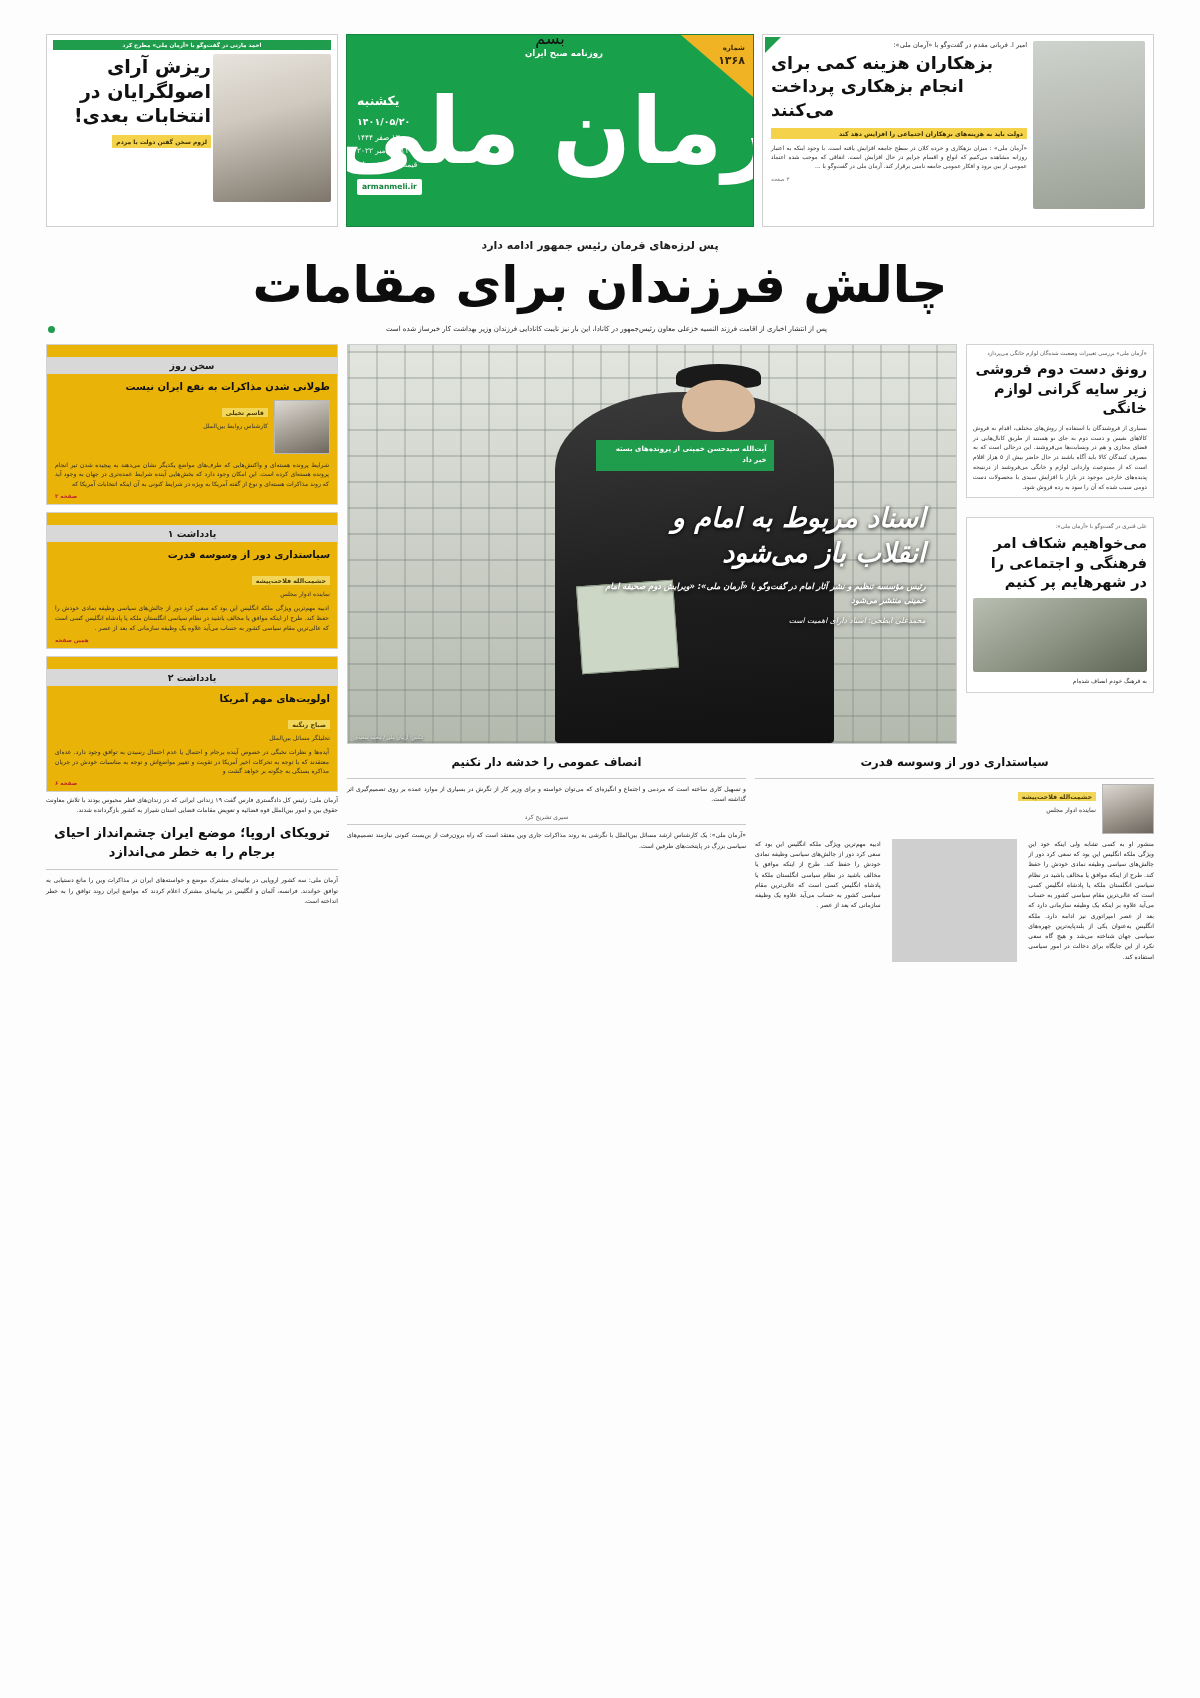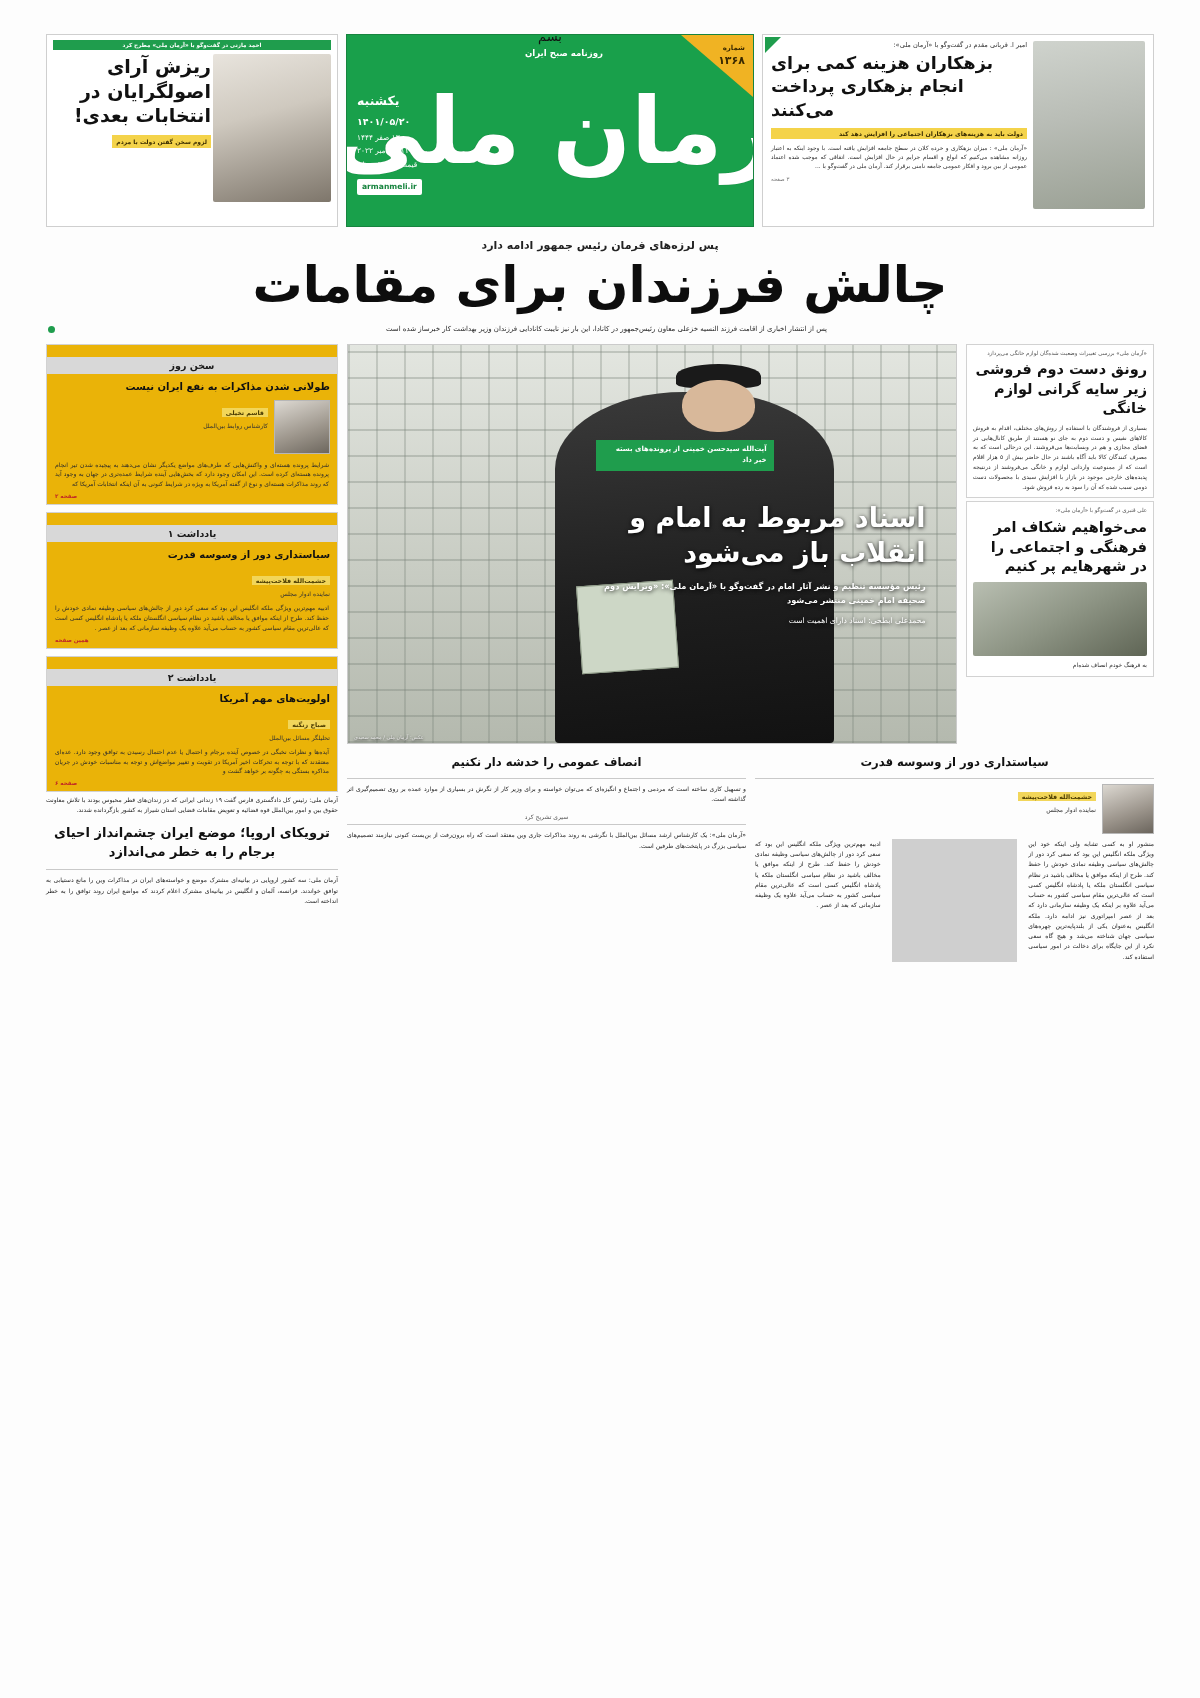--- a/index.html
+++ b/index.html
@@ -85,21 +85,21 @@
   }
   .mast-meta .day{font-size:12.5px;font-weight:bold;display:block;margin-bottom:1px;}
   .mast-meta .gdate{font-size:9.5px;font-weight:bold;display:block;}
   .mast-meta .site{
     display:block;margin-top:7px;background:#fff;color:#17843f;
     font-size:7.6px;font-weight:bold;padding:1px 5px;border-radius:2px;
     direction:ltr;text-align:center;
   }
   .mast-bismillah{
     position:absolute;top:-6px;left:50%;transform:translateX(-50%);
-    color:#111;font-size:13px;
+    color:#111;font-size:16px;
   }
 
   
   .rpromo{
     flex:0 0 292px;border:1px solid #cfcfcf;background:#fff;position:relative;
     overflow:hidden;padding:5px 6px;
   }
   .rpromo-kicker{
     background:#1f9d4d;color:#fff;font-size:5.6px;font-weight:bold;
     padding:2px 4px;text-align:center;margin-bottom:4px;
@@ -129,21 +129,21 @@
   }
   .leadline .dot{
     width:7px;height:7px;border-radius:50%;background:#1f9d4d;flex:0 0 auto;
   }
   .leadline .txt{font-size:7px;color:#1f1f1f;line-height:1.5;text-align:center;flex:1;}
 
   
   .herorow{display:flex;gap:9px;margin-top:9px;height:400px;}
 
   
-  .leftcol{flex:0 0 188px;display:flex;flex-direction:column;gap:3px;}
+  .leftcol{flex:0 0 188px;display:flex;flex-direction:column;gap:19px;}
   .lbox{border:1px solid #d2d2d2;background:#fff;padding:5px 6px;}
   .lbox .kick{font-size:5.5px;color:#555;text-align:right;margin-bottom:3px;line-height:1.4;}
   .lbox .hd{font-size:14.5px;font-weight:bold;line-height:1.35;text-align:right;color:#111;}
   .lbox .bd{margin-top:5px;font-size:5.9px;line-height:1.66;text-align:justify;color:#2b2b2b;}
   .lphoto{
     height:74px;margin-top:5px;border-radius:2px;
     background:linear-gradient(150deg,#b9bfb2 0%,#8e9585 50%,#5f6555 100%);
   }
 
   
@@ -175,21 +175,21 @@
     position:absolute;right:46%;bottom:18%;width:16%;height:22%;
     background:#cdd7c6;border:1px solid #8d9a86;transform:rotate(-4deg);
   }
   .hero-badge{
     position:absolute;right:30%;top:24%;background:#1f9d4d;color:#fff;
     font-size:7px;font-weight:bold;padding:4px 7px;line-height:1.62;
     text-align:right;max-width:178px;
   }
   .hero-ov{
     position:absolute;right:5%;top:39%;color:#fff;text-align:right;
-    text-shadow:0 1px 4px rgba(0,0,0,.95);max-width:330px;
+    text-shadow:0 1px 4px rgba(0,0,0,.95);max-width:330px;font-style:italic;
   }
   .hero-ov .t{font-size:27px;font-weight:bold;line-height:1.3;}
   .hero-ov .s{margin-top:9px;font-size:8.2px;line-height:1.75;font-weight:bold;}
   .hero-ov .q{margin-top:7px;font-size:7.6px;line-height:1.6;}
   .hero-credit{
     position:absolute;left:6px;bottom:3px;color:#e8e8e8;font-size:5px;
     text-shadow:0 1px 3px #000;
   }
 
   

